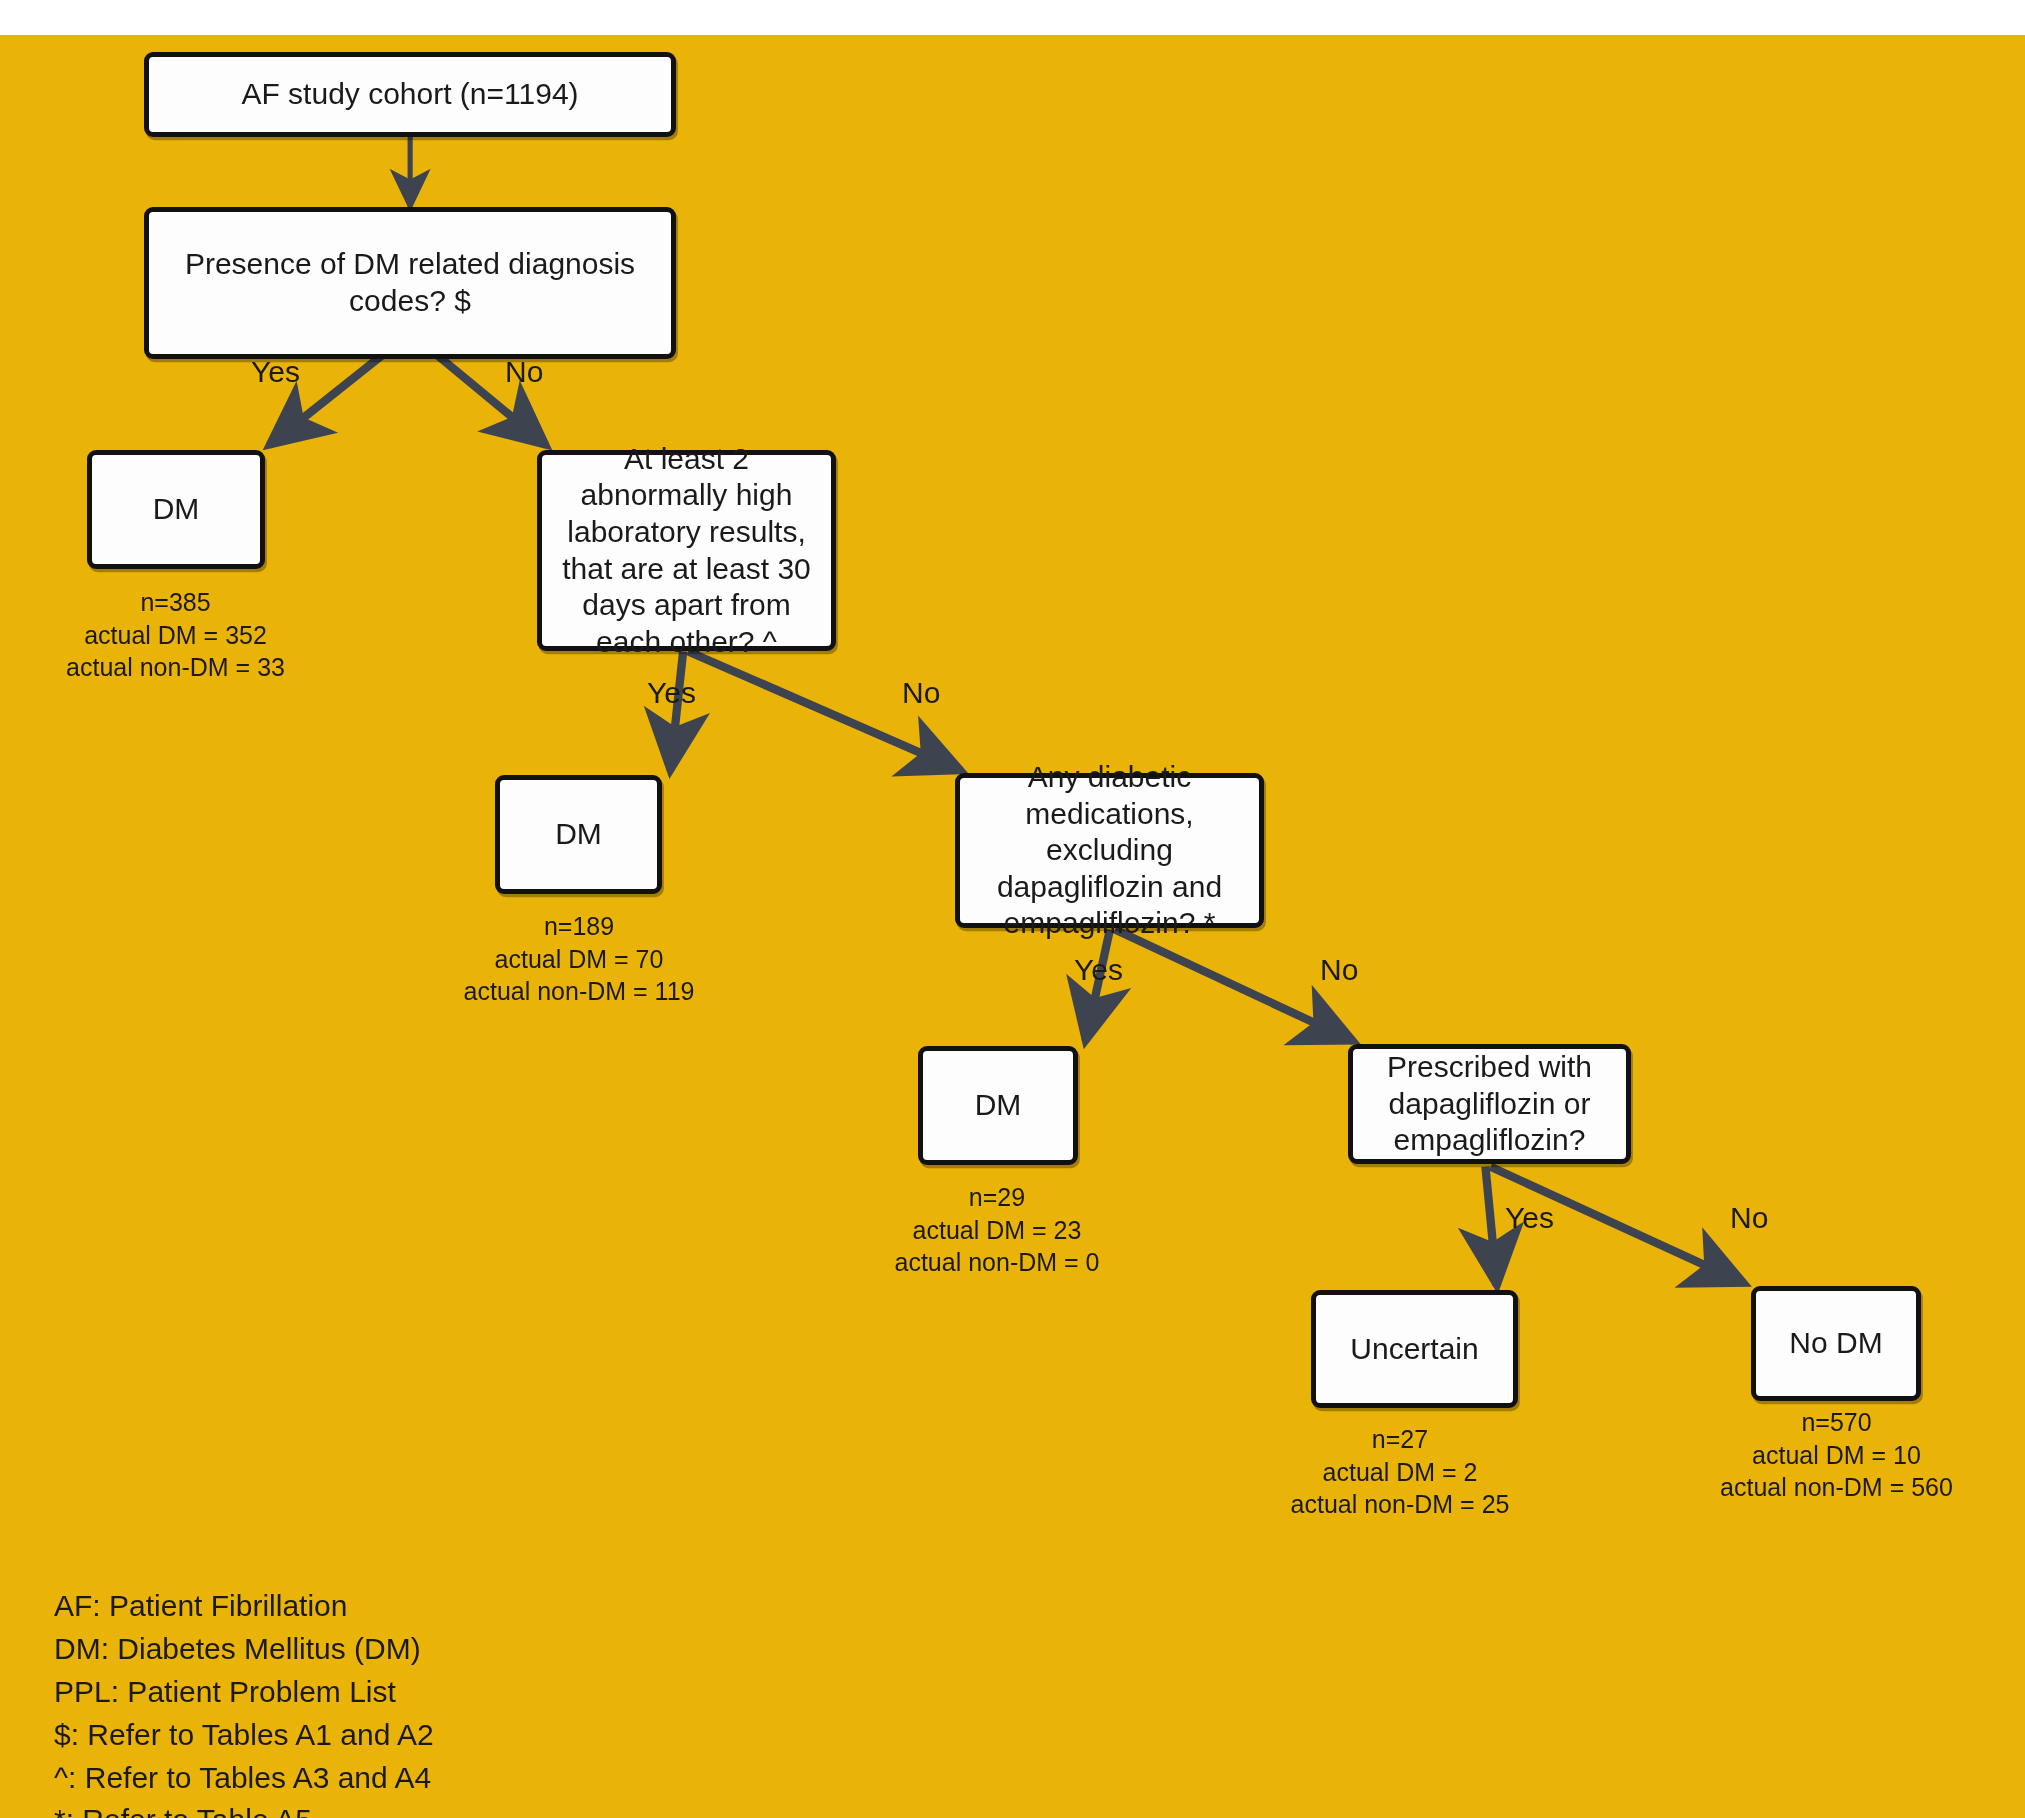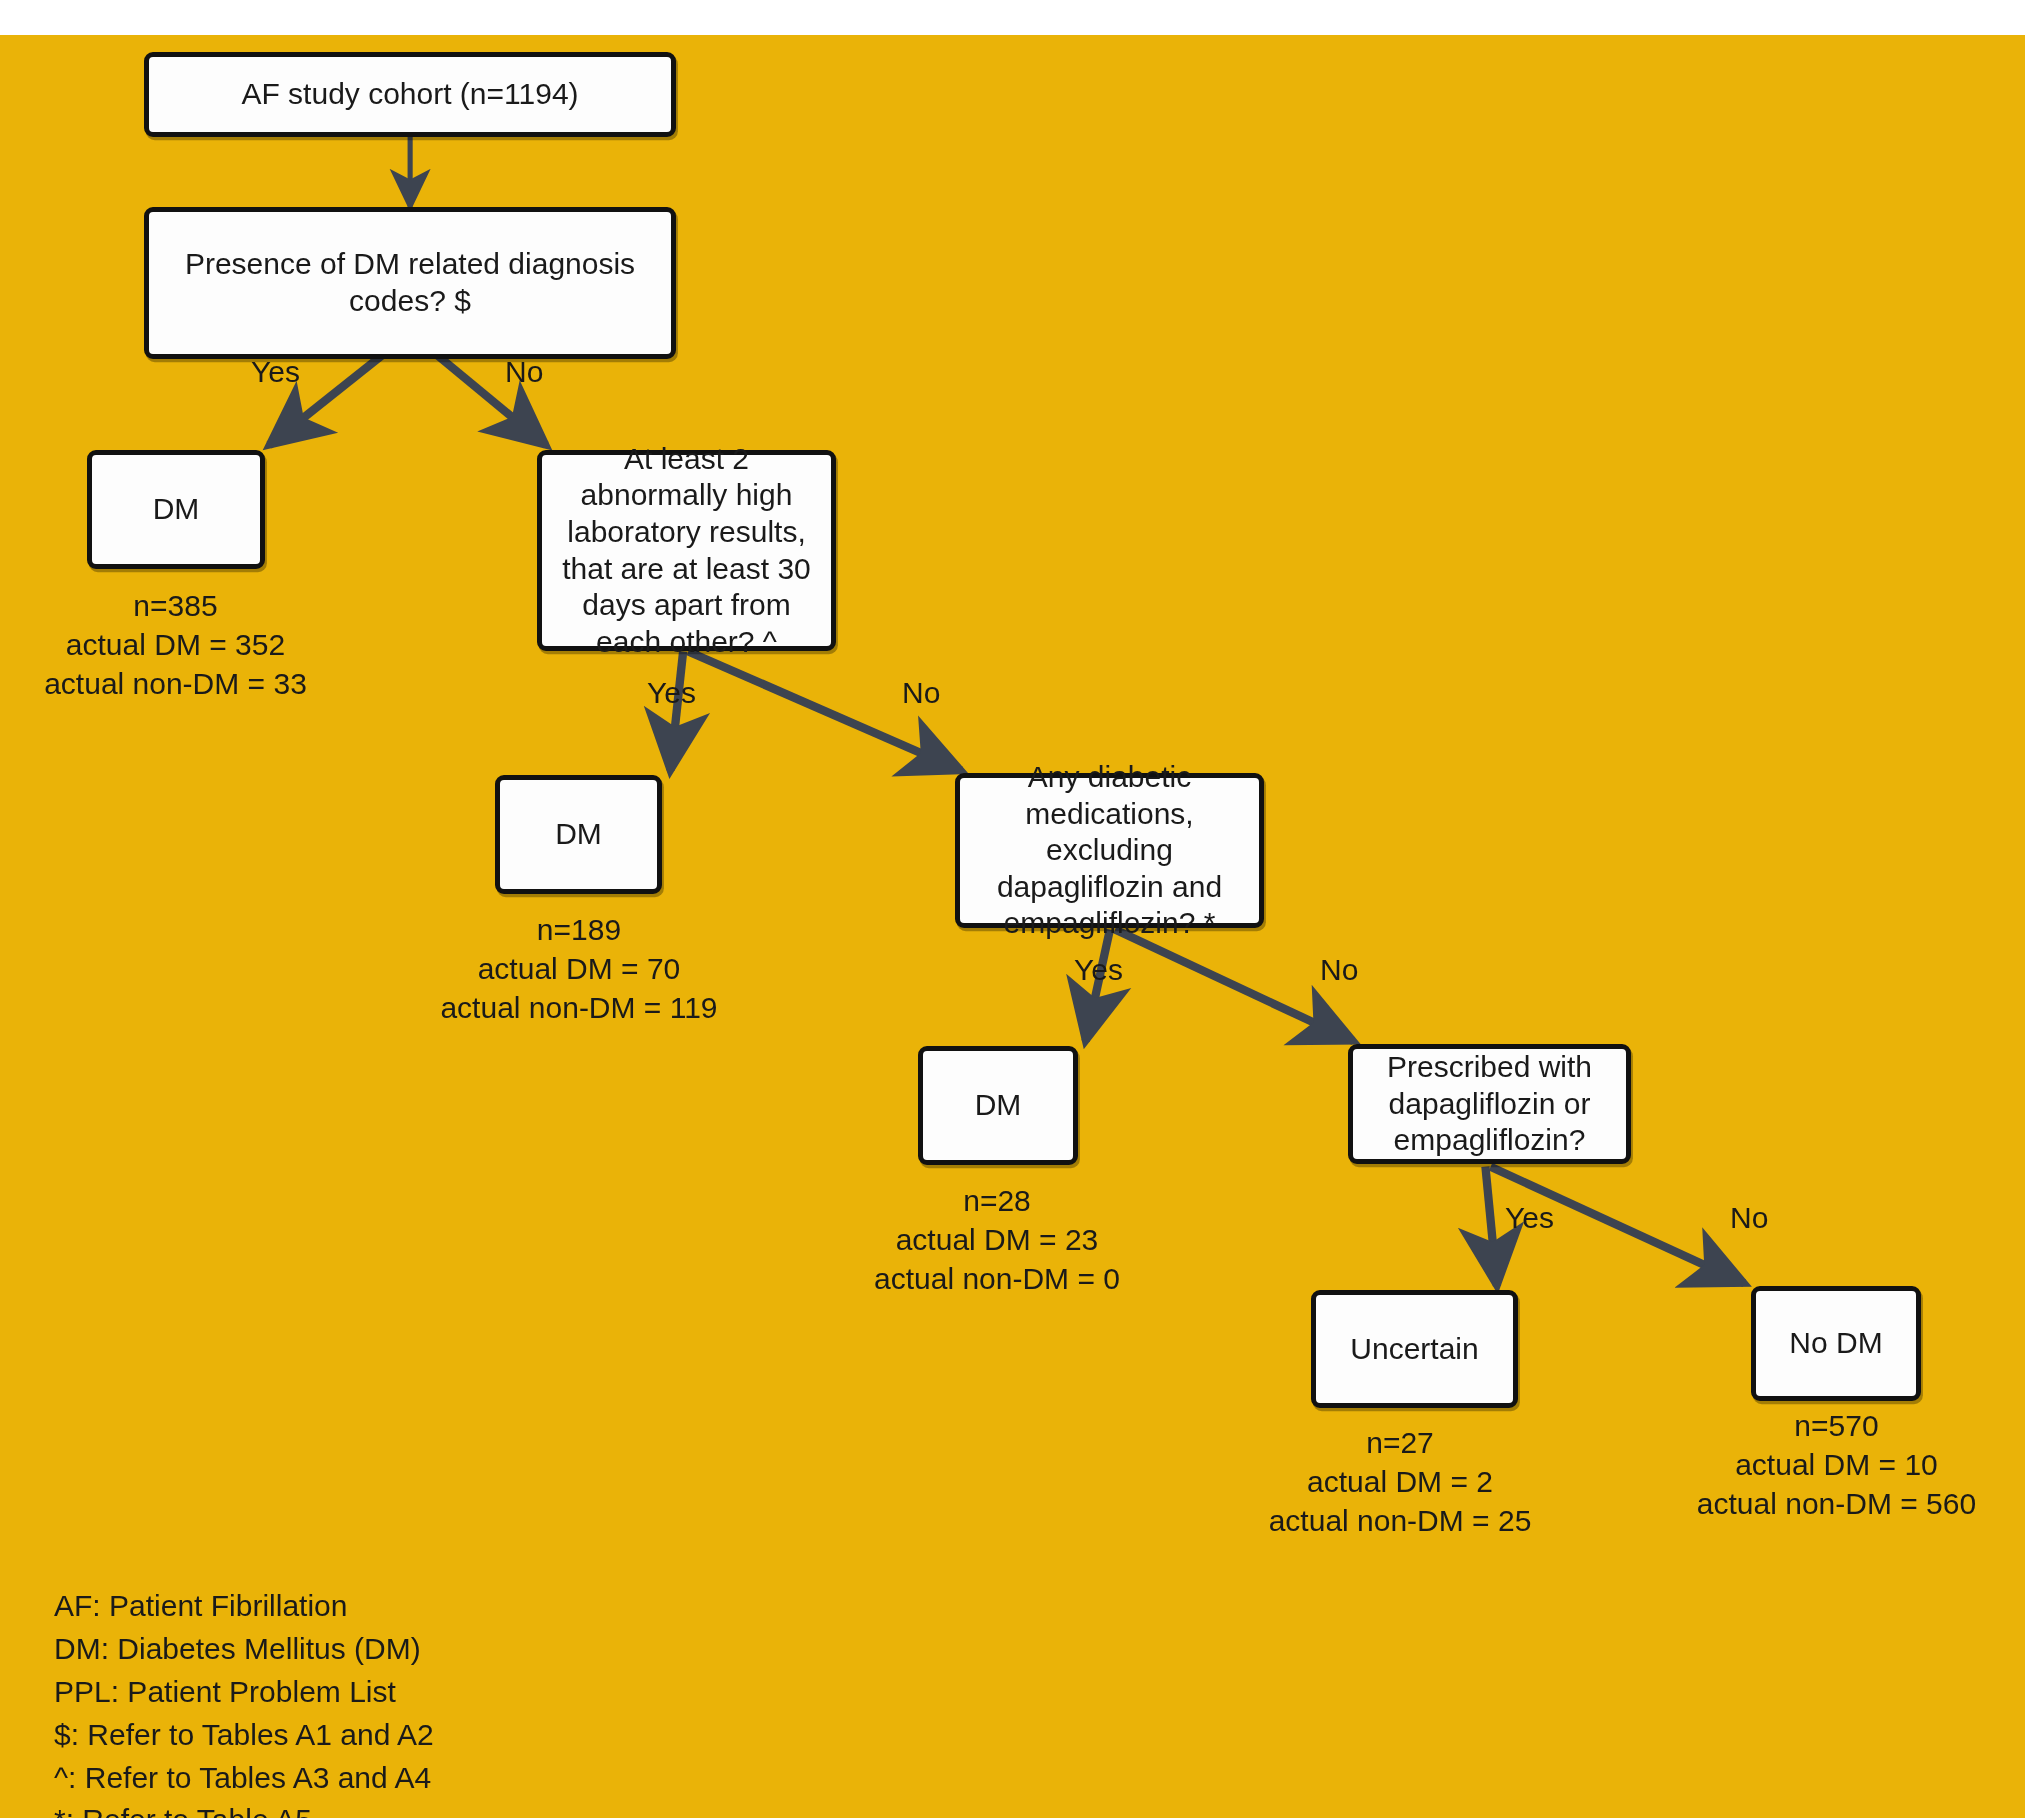--- a/index.html
+++ b/index.html
@@ -42,21 +42,21 @@
   }
   .node .txt { display: block; width: 100%; }
   .edge-label {
     position: absolute;
     font-size: 30px;
     z-index: 4;
     white-space: nowrap;
   }
   .counts {
     position: absolute;
-    font-size: 30px;
+    font-size: 25px;
     line-height: 1.30;
     text-align: center;
     z-index: 4;
     white-space: nowrap;
   }
   .counts .row { display: block; }
   .legend {
     position: absolute;
     font-size: 30px;
     line-height: 1.43;
@@ -153,21 +153,21 @@
     <span class="row">actual non-DM = 33</span>
   </div>
 
   <div class="counts" style="left:410px; top:875px; width:338px;">
     <span class="row">n=189</span>
     <span class="row">actual DM = 70</span>
     <span class="row">actual non-DM = 119</span>
   </div>
 
   <div class="counts" style="left:837px; top:1146px; width:320px;">
-    <span class="row">n=28</span>
+    <span class="row">n=29</span>
     <span class="row">actual DM = 23</span>
     <span class="row">actual non-DM = 0</span>
   </div>
 
   <div class="counts" style="left:1236px; top:1388px; width:328px;">
     <span class="row">n=27</span>
     <span class="row">actual DM = 2</span>
     <span class="row">actual non-DM = 25</span>
   </div>
 

